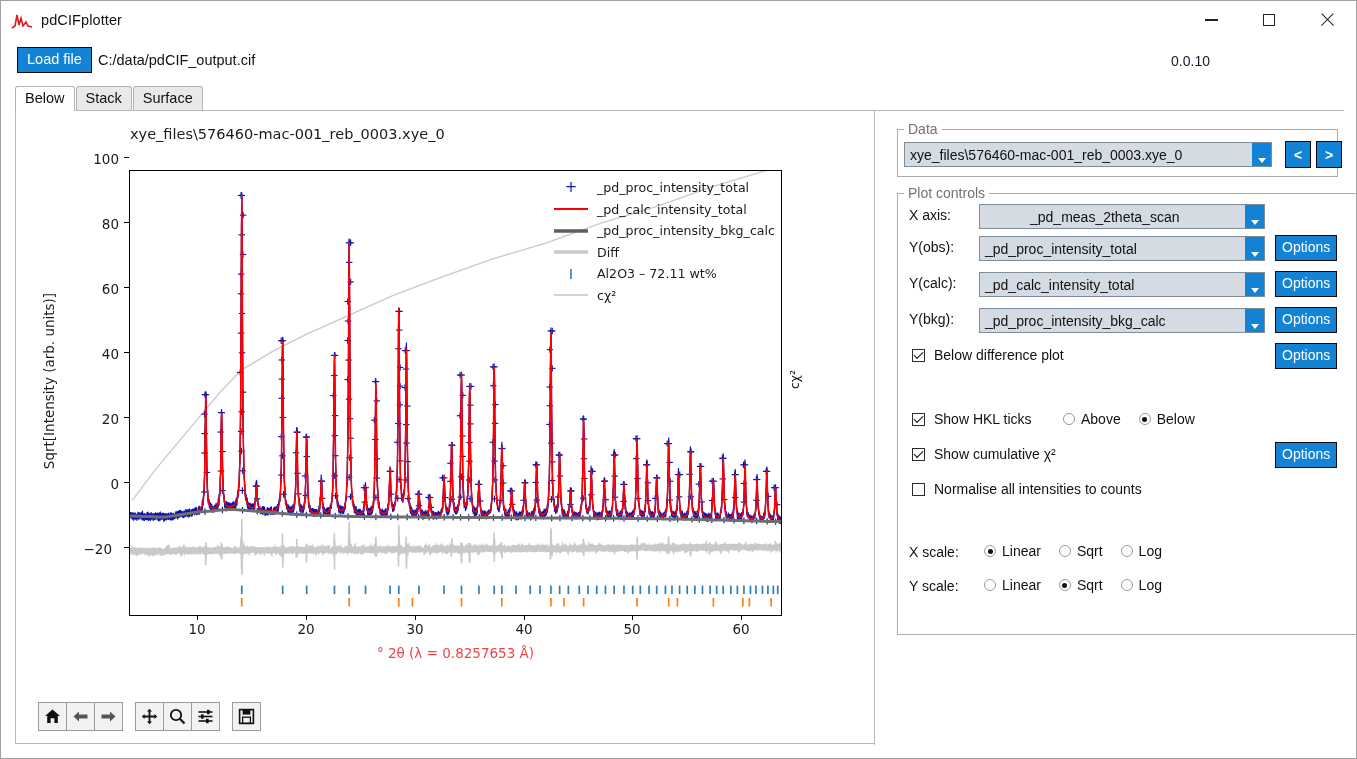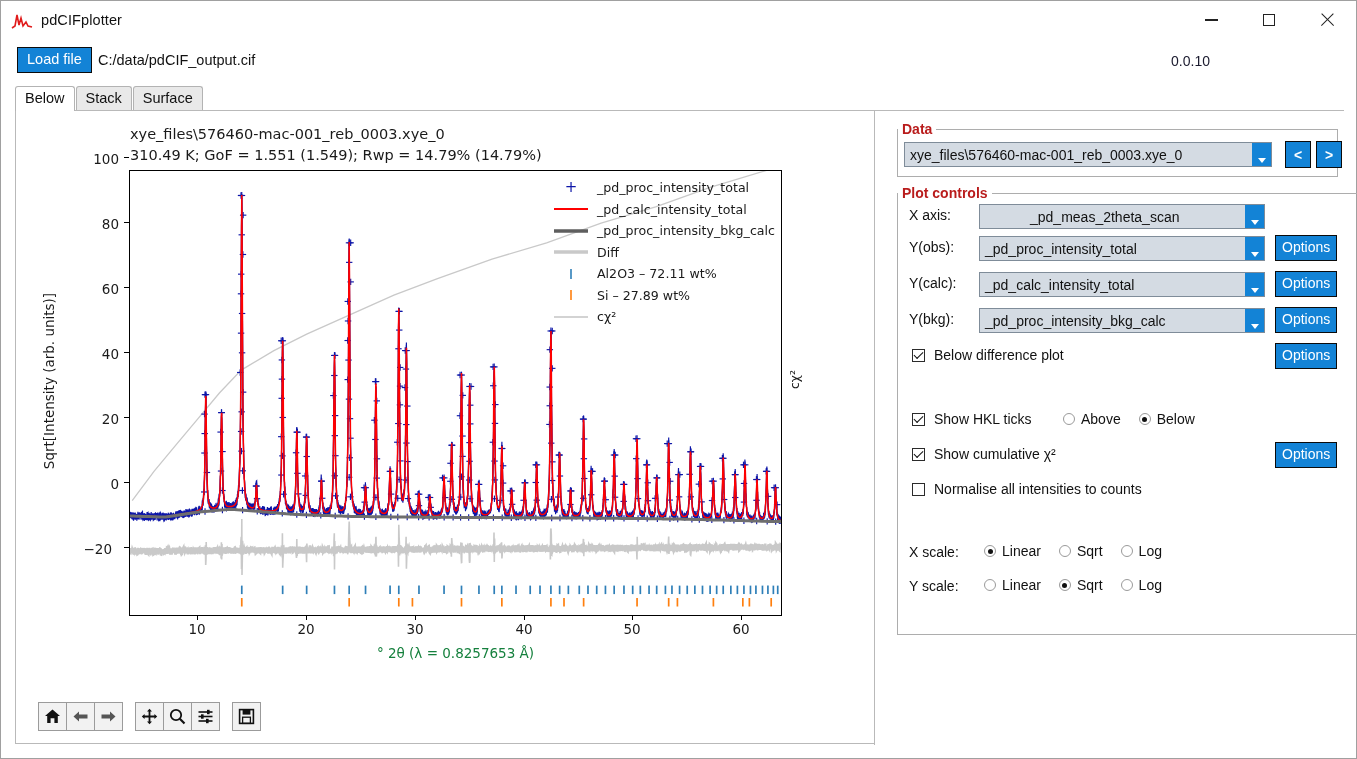--- a/index.html
+++ b/index.html
@@ -92,21 +92,21 @@
   #fig-title {
     position:absolute; left:114px; top:13px; font-size:14.5px; color:#1a1a1a;
     line-height:1.45; white-space:pre; font-family:"DejaVu Sans", sans-serif;
   }
   #axes {
     position:absolute; left:113px; top:59px; width:653px; height:446px;
     border:1.3px solid #000; background:#fff; overflow:hidden;
   }
   #xlabel {
     position:absolute; left:113px; top:534px; width:653px; text-align:center;
-    font-size:13.5px; color:#15803d; font-family:"DejaVu Sans", sans-serif;
+    font-size:13.5px; color:#ef4444; font-family:"DejaVu Sans", sans-serif;
   }
   #ylabel {
     position:absolute; left:-92px; top:262px; width:250px; text-align:center;
     transform: rotate(-90deg); font-size:13.5px; color:#1a1a1a;
     font-family:"DejaVu Sans", sans-serif;
   }
   #y2label {
     position:absolute; left:771px; top:278px; font-size:12.5px; color:#1a1a1a;
     transform: rotate(-90deg); transform-origin: left top; white-space:nowrap;
     font-family:"DejaVu Sans", sans-serif;
@@ -141,21 +141,21 @@
     margin-right:-1px;
   }
   .tb-sep { width:13px; height:1px; }
 
   
   #rightpanel { position:absolute; left:859px; top:0; width:469px; height:634px; background:#fff; }
   fieldset.group {
     position:absolute; border:1px solid #adadad; margin:0; padding:0; background:transparent;
   }
   fieldset.group > legend {
-    font-size:14px; color:#b91c1c; padding: 0 4px; font-weight:bold;
+    font-size:14px; color:#737373; padding: 0 4px; margin-left:6px;
   }
   #grp-data { left:22px; top:10px; width:441px; height:56px; }
   #grp-plot { left:22px; top:74px; width:489px; height:450px; }
 
   .combo {
     position:absolute; height:25px; background:#d4dbe3; border:1px solid #7f8c99;
     display:flex; align-items:center; cursor:pointer;
   }
   .combo .cv {
     flex:1; padding-left:5px; font-size:14px; color:#111; white-space:nowrap; overflow:hidden;
@@ -234,21 +234,21 @@
     <div class="tab active">Below</div>
     <div class="tab">Stack</div>
     <div class="tab">Surface</div>
   </div>
 
   <div id="content">
     <div id="vdiv"></div>
 
     <div id="figure">
 
-      <div id="fig-title"><span>xye_files\576460-mac-001_reb_0003.xye_0</span><br><span>310.49 K; GoF = 1.551 (1.549); Rwp = 14.79% (14.79%)</span></div>
+      <div id="fig-title"><span>xye_files\576460-mac-001_reb_0003.xye_0</span><br></div>
 
       <div class="ytick-lab" style="left:57px;top:40px;">100</div>
       <div class="ytick-lab" style="left:57px;top:105px;">80</div>
       <div class="ytick-lab" style="left:57px;top:170px;">60</div>
       <div class="ytick-lab" style="left:57px;top:235px;">40</div>
       <div class="ytick-lab" style="left:57px;top:300px;">20</div>
       <div class="ytick-lab" style="left:57px;top:365px;">0</div>
       <div class="ytick-lab" style="left:50px;top:430px;">−20</div>
 
       <div class="ytick-mark" style="left:108px;top:46px;"></div>
@@ -1011,28 +1011,20 @@
           <div class="leg-row">
             <span class="leg-key">
               <svg width="36" height="14">
                   <line x1="18" y1="2" x2="18" y2="12" stroke="#2e7fb8" stroke-width="1.6"></line>
                 </svg>
             </span>
             <span class="leg-lbl">Al2O3 – 72.11 wt%</span>
           </div>
           <div class="leg-row">
             <span class="leg-key">
-              <svg width="36" height="14">
-                  <line x1="18" y1="2" x2="18" y2="12" stroke="#ff7f0e" stroke-width="1.6"></line>
-                </svg>
-            </span>
-            <span class="leg-lbl">Si – 27.89 wt%</span>
-          </div>
-          <div class="leg-row">
-            <span class="leg-key">
               <svg width="36" height="8">
                   <line x1="1" y1="4" x2="35" y2="4" stroke="#c4c4c4" stroke-width="1.3"></line>
                 </svg>
             </span>
             <span class="leg-lbl">cχ²</span>
           </div>
         </div>
       </div>
 
       <div id="navtoolbar">

